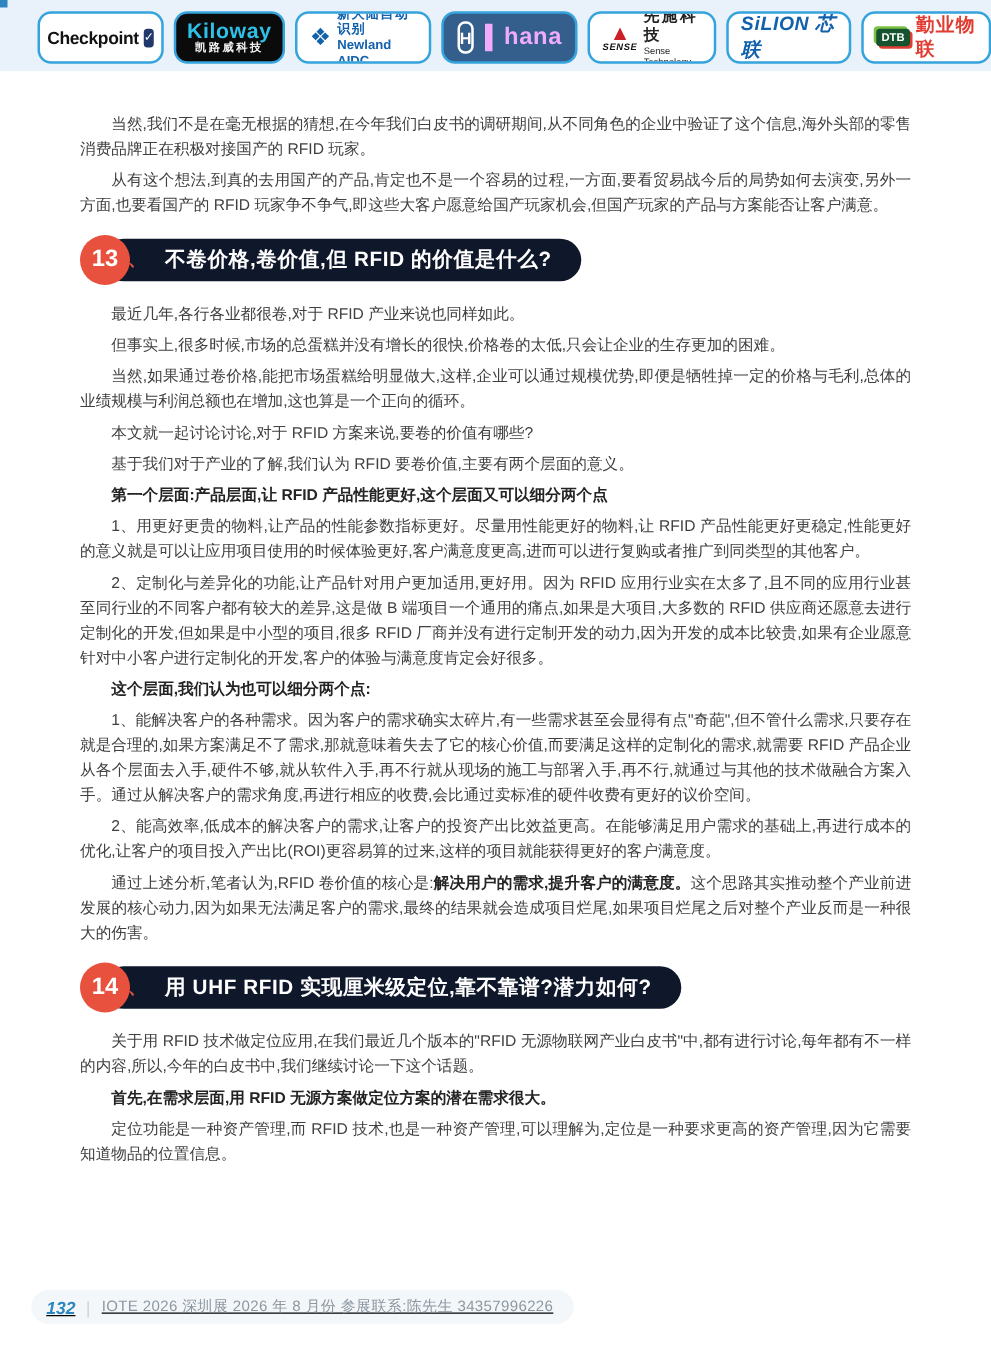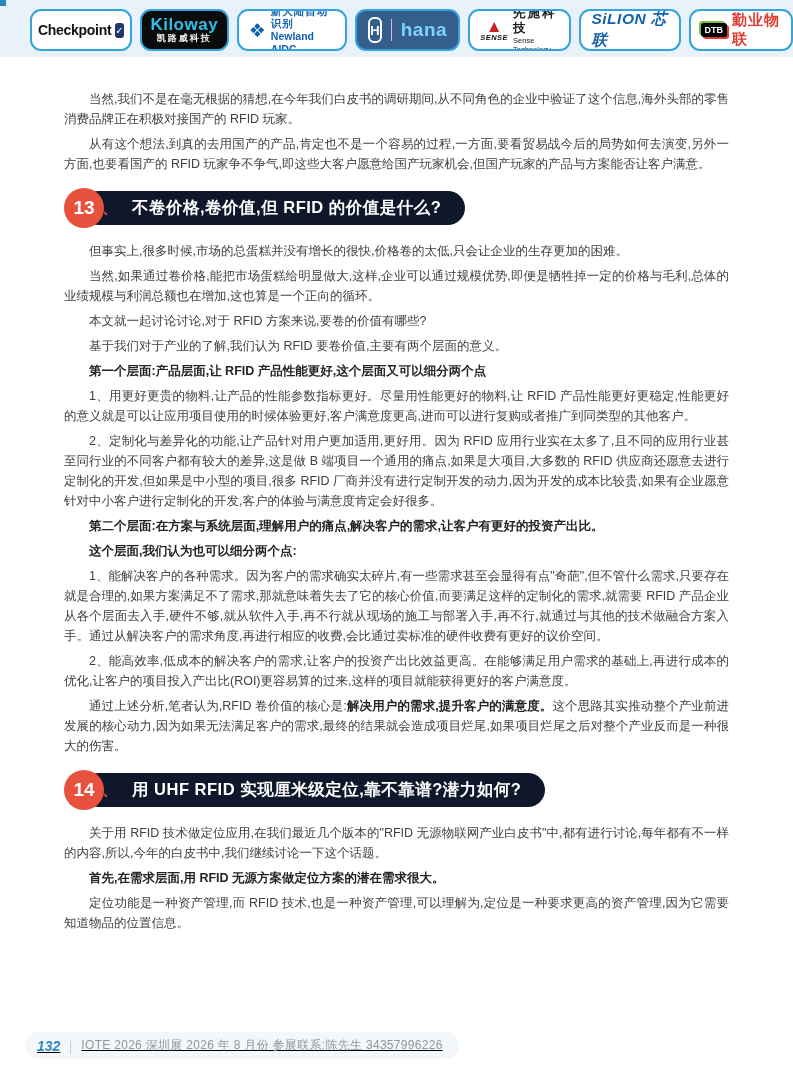--- a/index.html
+++ b/index.html
@@ -33,30 +33,30 @@
   .nl-icon{color:#1261ad;font-size:19px;margin-right:5px;line-height:1;}
   .nl-text{display:flex;flex-direction:column;line-height:1.2;}
   .nl-cn{color:#1261ad;font-size:10.5px;font-weight:bold;letter-spacing:1px;}
   .nl-en{color:#1261ad;font-size:10.5px;font-weight:bold;}
   .logo-pill.hana{background:#345f8c;padding:0 12px;}
   .hana-icon{
     width:22px;height:22px;border:2px solid #ffffff;border-radius:6px;
     display:inline-flex;align-items:center;justify-content:center;
     color:#fff;font-weight:bold;font-size:13px;margin-right:9px;
   }
-  .hana-text{color:#7dd3fc;font-size:19px;font-weight:bold;letter-spacing:0.5px;border-left:1px solid #f0abfc;padding-left:9px;line-height:22px;}
+  .hana-text{color:#f0abfc;font-size:19px;font-weight:bold;letter-spacing:0.5px;border-left:6px solid #f0abfc;padding-left:9px;line-height:22px;}
   .sense-col{display:flex;flex-direction:column;align-items:center;margin-right:5px;line-height:1;}
   .sense-tri{color:#cc2027;font-size:17px;line-height:0.9;}
   .sense-mark{color:#111;font-size:7.5px;font-weight:bold;font-style:italic;letter-spacing:0.5px;}
   .sense-txt{display:flex;flex-direction:column;line-height:1.2;}
   .sense-cn{color:#222;font-size:12.5px;font-weight:bold;letter-spacing:2px;}
   .sense-en{color:#222;font-size:7.5px;}
   .silion-text{color:#1261ad;font-weight:bold;font-style:italic;font-size:15.5px;letter-spacing:0.5px;}
   .dtb-mark{
-    background:#000000;color:#fff;font-weight:bold;font-size:9px;
+    background:#14532d;color:#fff;font-weight:bold;font-size:9px;
     border-radius:3px;padding:2px 4px;margin-right:5px;position:relative;
     box-shadow:-2px -2px 0 0 #7ac143, 2px 2px 0 0 #e03c31;
   }
   .dtb-text{color:#e03c31;font-weight:bold;font-size:15px;letter-spacing:1px;}
   
   .doc{padding:32px 64px 0;box-sizing:border-box;}
   .para{
     margin:0 0 5px;font-size:12.5px;line-height:20px;color:#404040;
     text-align:justify;text-indent:2em;
   }
@@ -142,28 +142,28 @@
       <p class="para"><span>从有这个想法,到真的去用国产的产品,肯定也不是一个容易的过程,一方面,要看贸易战今后的局势如何去演变,另外一方面,也要看国产的 RFID 玩家争不争气,即这些大客户愿意给国产玩家机会,但国产玩家的产品与方案能否让客户满意。</span></p>
     </div>
 
   <div class="section-heading">
     <span class="num-badge">13</span>
     <span class="banner">不卷价格,卷价值,但 RFID 的价值是什么?</span>
     <span class="dun">、</span>
   </div>
 
   <div>
+      <p class="para"><span>最近几年,各行各业都很卷,对于 RFID 产业来说也同样如此。</span></p>
       <p class="para"><span>但事实上,很多时候,市场的总蛋糕并没有增长的很快,价格卷的太低,只会让企业的生存更加的困难。</span></p>
       <p class="para"><span>当然,如果通过卷价格,能把市场蛋糕给明显做大,这样,企业可以通过规模优势,即便是牺牲掉一定的价格与毛利,总体的业绩规模与利润总额也在增加,这也算是一个正向的循环。</span></p>
       <p class="para"><span>本文就一起讨论讨论,对于 RFID 方案来说,要卷的价值有哪些?</span></p>
       <p class="para"><span>基于我们对于产业的了解,我们认为 RFID 要卷价值,主要有两个层面的意义。</span></p>
       <p class="para bold"><span class="seg-bold">第一个层面:产品层面,让 RFID 产品性能更好,这个层面又可以细分两个点</span></p>
       <p class="para"><span>1、用更好更贵的物料,让产品的性能参数指标更好。尽量用性能更好的物料,让 RFID 产品性能更好更稳定,性能更好的意义就是可以让应用项目使用的时候体验更好,客户满意度更高,进而可以进行复购或者推广到同类型的其他客户。</span></p>
       <p class="para"><span>2、定制化与差异化的功能,让产品针对用户更加适用,更好用。因为 RFID 应用行业实在太多了,且不同的应用行业甚至同行业的不同客户都有较大的差异,这是做 B 端项目一个通用的痛点,如果是大项目,大多数的 RFID 供应商还愿意去进行定制化的开发,但如果是中小型的项目,很多 RFID 厂商并没有进行定制开发的动力,因为开发的成本比较贵,如果有企业愿意针对中小客户进行定制化的开发,客户的体验与满意度肯定会好很多。</span></p>
-      <p class="para bold"><span class="seg-bold">第二个层面:在方案与系统层面,理解用户的痛点,解决客户的需求,让客户有更好的投资产出比。</span></p>
       <p class="para bold"><span class="seg-bold">这个层面,我们认为也可以细分两个点:</span></p>
       <p class="para"><span>1、能解决客户的各种需求。因为客户的需求确实太碎片,有一些需求甚至会显得有点"奇葩",但不管什么需求,只要存在就是合理的,如果方案满足不了需求,那就意味着失去了它的核心价值,而要满足这样的定制化的需求,就需要 RFID 产品企业从各个层面去入手,硬件不够,就从软件入手,再不行就从现场的施工与部署入手,再不行,就通过与其他的技术做融合方案入手。通过从解决客户的需求角度,再进行相应的收费,会比通过卖标准的硬件收费有更好的议价空间。</span></p>
       <p class="para"><span>2、能高效率,低成本的解决客户的需求,让客户的投资产出比效益更高。在能够满足用户需求的基础上,再进行成本的优化,让客户的项目投入产出比(ROI)更容易算的过来,这样的项目就能获得更好的客户满意度。</span></p>
       <p class="para"><span>通过上述分析,笔者认为,RFID 卷价值的核心是:</span><span class="seg-bold">解决用户的需求,提升客户的满意度。</span><span>这个思路其实推动整个产业前进发展的核心动力,因为如果无法满足客户的需求,最终的结果就会造成项目烂尾,如果项目烂尾之后对整个产业反而是一种很大的伤害。</span></p>
     </div>
 
   <div class="section-heading">
     <span class="num-badge">14</span>
     <span class="banner">用 UHF RFID 实现厘米级定位,靠不靠谱?潜力如何?</span>
     <span class="dun">、</span>

